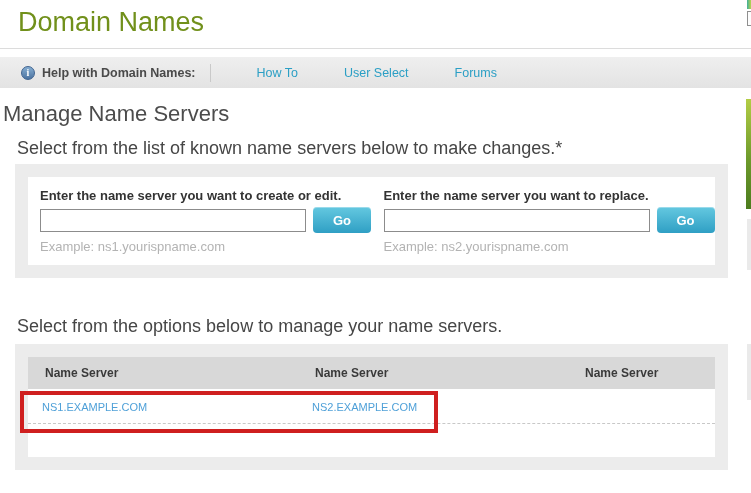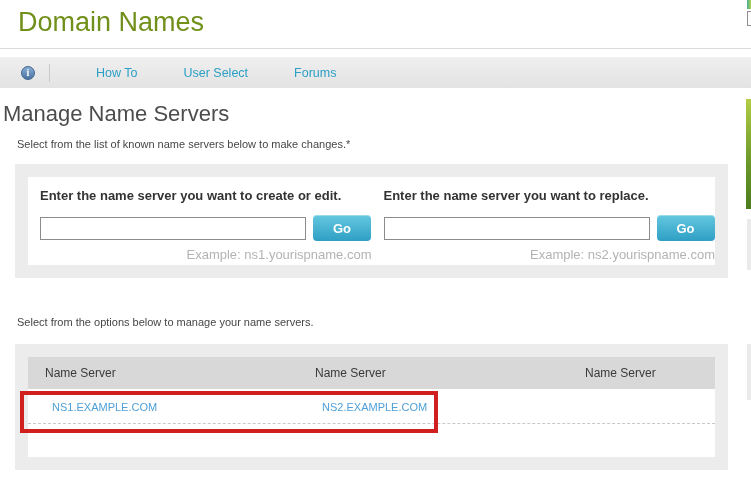--- a/index.html
+++ b/index.html
@@ -20,51 +20,51 @@
     background: linear-gradient(#86aed2, #4c73a0); border: 1px solid #3f6390;
     color: #ffffff; font-size: 10px; font-weight: bold; text-align: center;
     line-height: 12px; font-family: "Liberation Serif", serif; flex: 0 0 auto; }
   .help-label { margin-left: 7px; font-size: 12.5px; font-weight: bold; color: #4a4a4a; }
   .help-divider { width: 1px; height: 18px; background: #c9c9c9; margin-left: 14px; }
   .help-link { font-size: 12.5px; color: #2b9fc5; text-decoration: none; margin-left: 46px; cursor: pointer; }
 
   
   .section-heading { position: absolute; left: 3px; top: 101px; font-size: 22px;
     font-weight: 400; color: #4c4c4c; }
-  .intro-text { position: absolute; left: 17px; font-size: 11px; color: #464646; }
+  .intro-text { position: absolute; left: 17px; font-size: 18px; color: #464646; }
   .intro-1 { top: 138px; }
   .intro-2 { top: 316px; }
 
   
   .form-panel { position: absolute; left: 15px; top: 164px; width: 713px; height: 114px;
     background: #ececec; padding: 13px; }
   .form-inner { width: 100%; height: 100%; background: #ffffff; display: flex;
     padding: 11px 0 0 0; }
   .form-col { width: 50%; padding-left: 12px; }
-  .form-label { font-size: 13px; font-weight: bold; color: #333333; margin-bottom: 12px; }
+  .form-label { font-size: 13px; font-weight: bold; color: #333333; margin-bottom: 4px; }
   .input-row { display: flex; align-items: center; }
   .ns-input { width: 266px; height: 23px; border: 1px solid #8c8c8c; background: #fff;
     font-size: 13px; color: #333; padding: 0 4px; border-radius: 0; outline: none; }
   .go-button { width: 58px; height: 26px; margin-left: 7px; border: none;
     border-radius: 4px; background: linear-gradient(#64c8e0, #2f9fc4);
     color: #ffffff; font-size: 13px; font-weight: bold; font-family: "Liberation Sans", sans-serif;
     cursor: pointer; box-shadow: inset 0 1px 0 rgba(255,255,255,0.35); }
-  .example-text { font-size: 13px; color: #b3b3b3; margin-top: 6px; text-align: right; }
+  .example-text { font-size: 13px; color: #b3b3b3; margin-top: 6px; }
 
   
   .table-panel { position: absolute; left: 15px; top: 344px; width: 713px; height: 126px;
     background: #ececec; padding: 13px; }
   .table-inner { width: 100%; height: 100%; background: #ffffff; }
   .table-header-row { display: flex; height: 32px; background: #d8d8d8; align-items: center; }
-  .th-cell { font-size: 12px; font-weight: normal; color: #3a3a3a; padding-left: 17px; }
+  .th-cell { font-size: 12px; font-weight: bold; color: #3a3a3a; padding-left: 17px; }
   .col-1 { width: 270px; } .col-2 { width: 270px; } .col-3 { width: 147px; }
   .table-row-1 { display: flex; height: 35px; align-items: center;
     border-bottom: 1px dashed #c8c8c8; }
   .table-row-2 { height: 33px; background: #ffffff; }
-  .ns-link { font-size: 11px; color: #4fa0d8; text-decoration: none; padding-left: 24px; cursor: pointer; }
+  .ns-link { font-size: 11px; color: #4fa0d8; text-decoration: none; padding-left: 14px; cursor: pointer; }
 
   
   .annotation-box { position: absolute; left: 20px; top: 391px; width: 418px; height: 42px;
     border: 4px solid #cf1f1f; z-index: 6; pointer-events: none; }
 
   
   .edge-icon-frag { position: absolute; left: 747px; top: 0; width: 4px; height: 9px;
     background: linear-gradient(90deg, #3fae9d, #b9d44a); }
   .edge-box-frag { position: absolute; left: 747px; top: 11px; width: 4px; height: 15px;
     border: 1px solid #8f8f8f; border-right: none; background: #fdfdfd; }
@@ -78,20 +78,21 @@
 </head>
 <body>
 
 <div id="canvas">
 
   <div class="page-title">Domain Names</div>
   <div class="title-rule"></div>
 
   <div class="help-bar">
     <div class="info-icon">i</div>
+    <div class="help-label">Help with Domain Names:</div>
     <div class="help-divider"></div>
     <a class="help-link">How To</a>
     <a class="help-link">User Select</a>
     <a class="help-link">Forums</a>
   </div>
 
   <div class="section-heading">Manage Name Servers</div>
   <div class="intro-text intro-1">Select from the list of known name servers below to make changes.*</div>
 
   <div class="form-panel">

